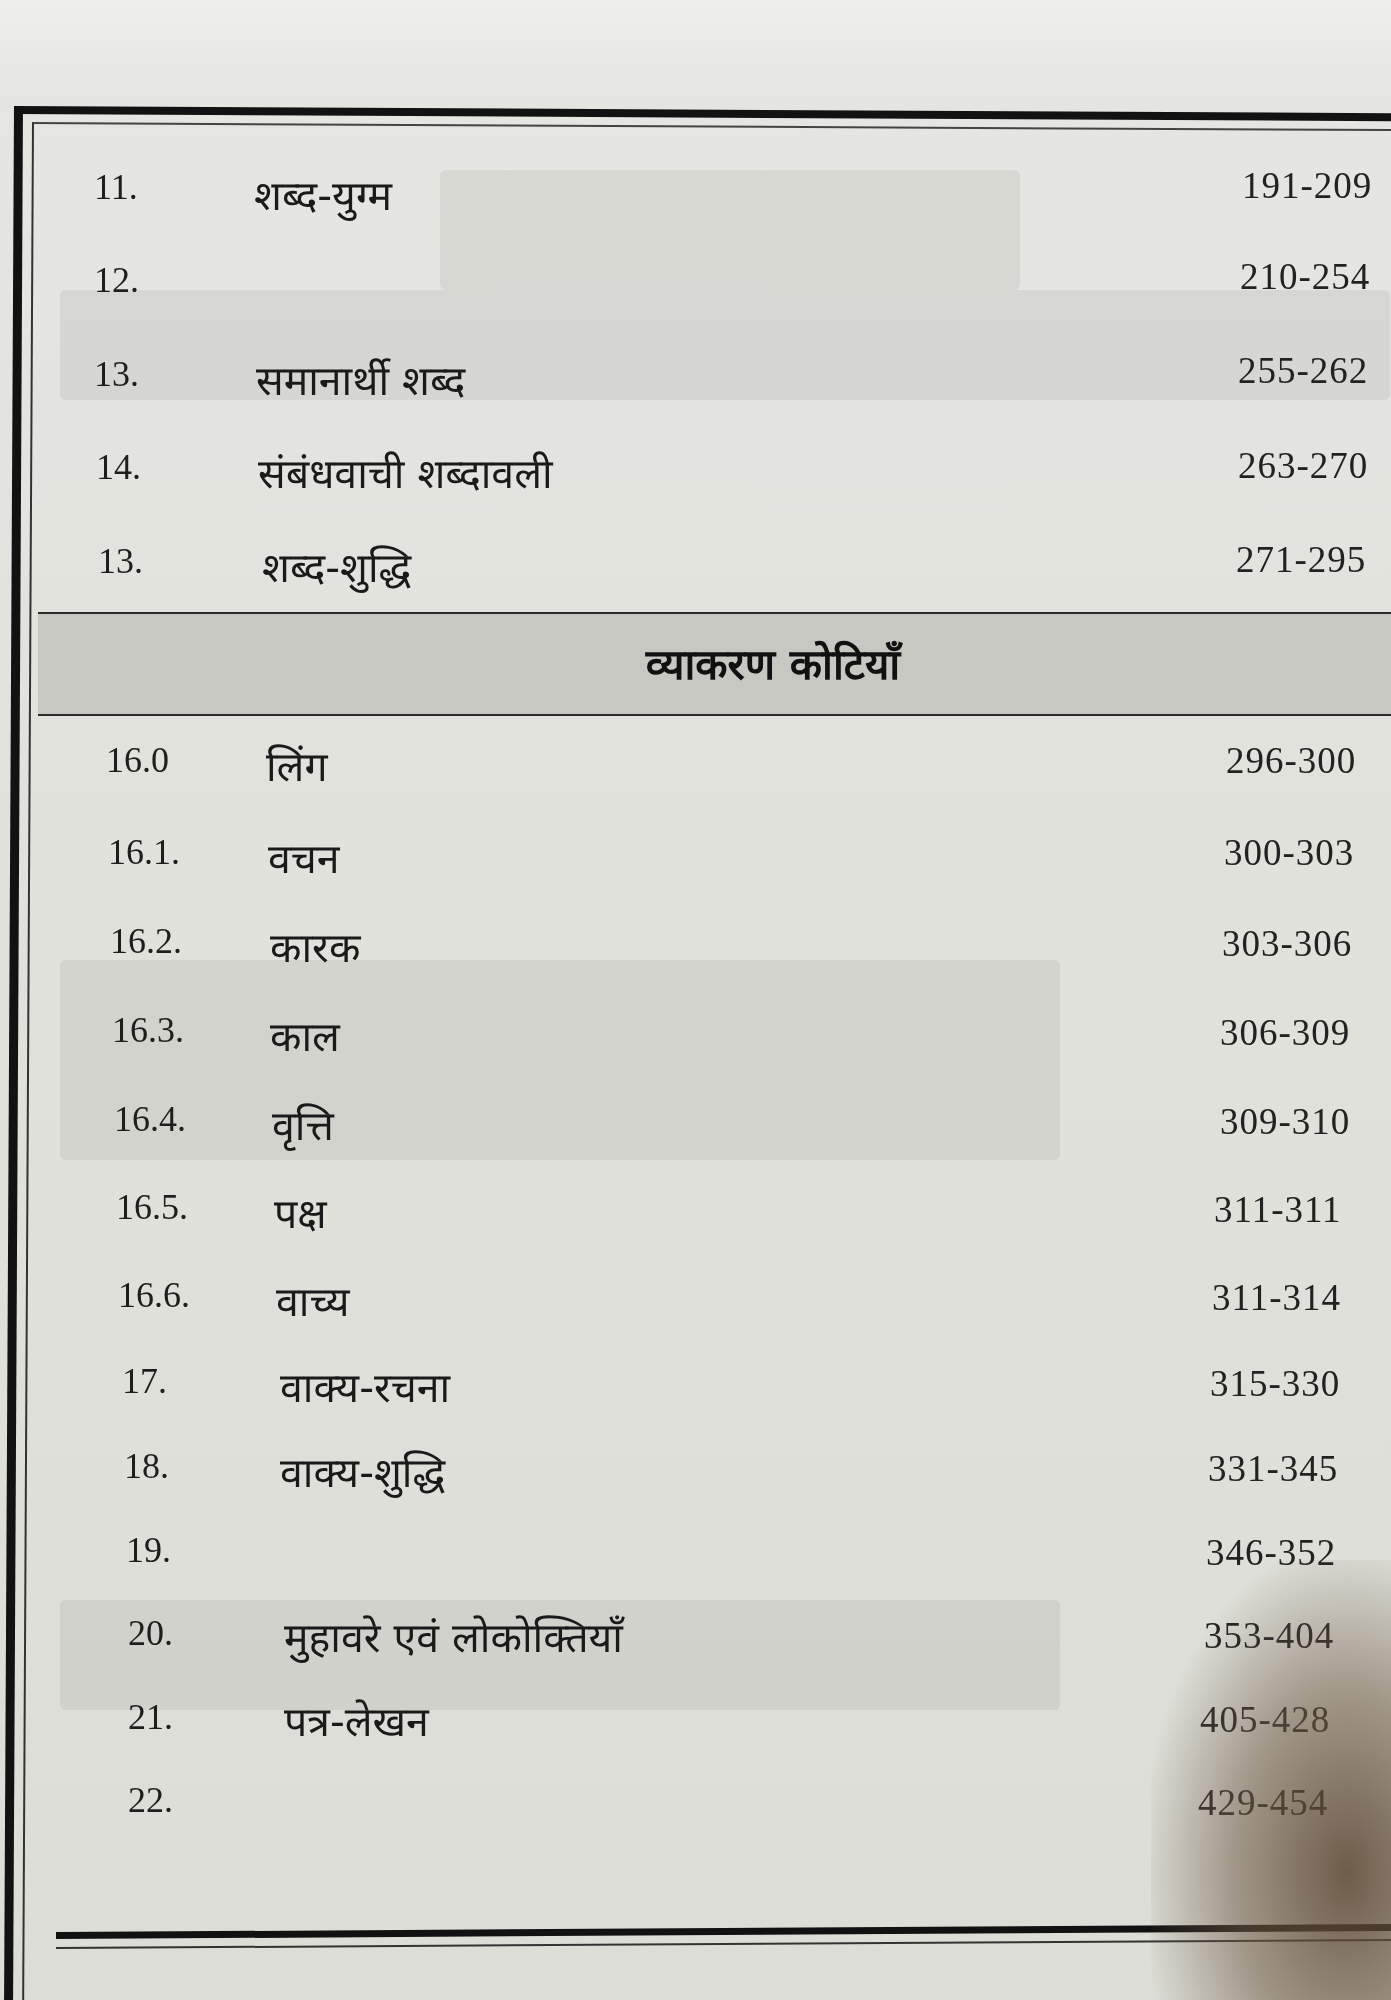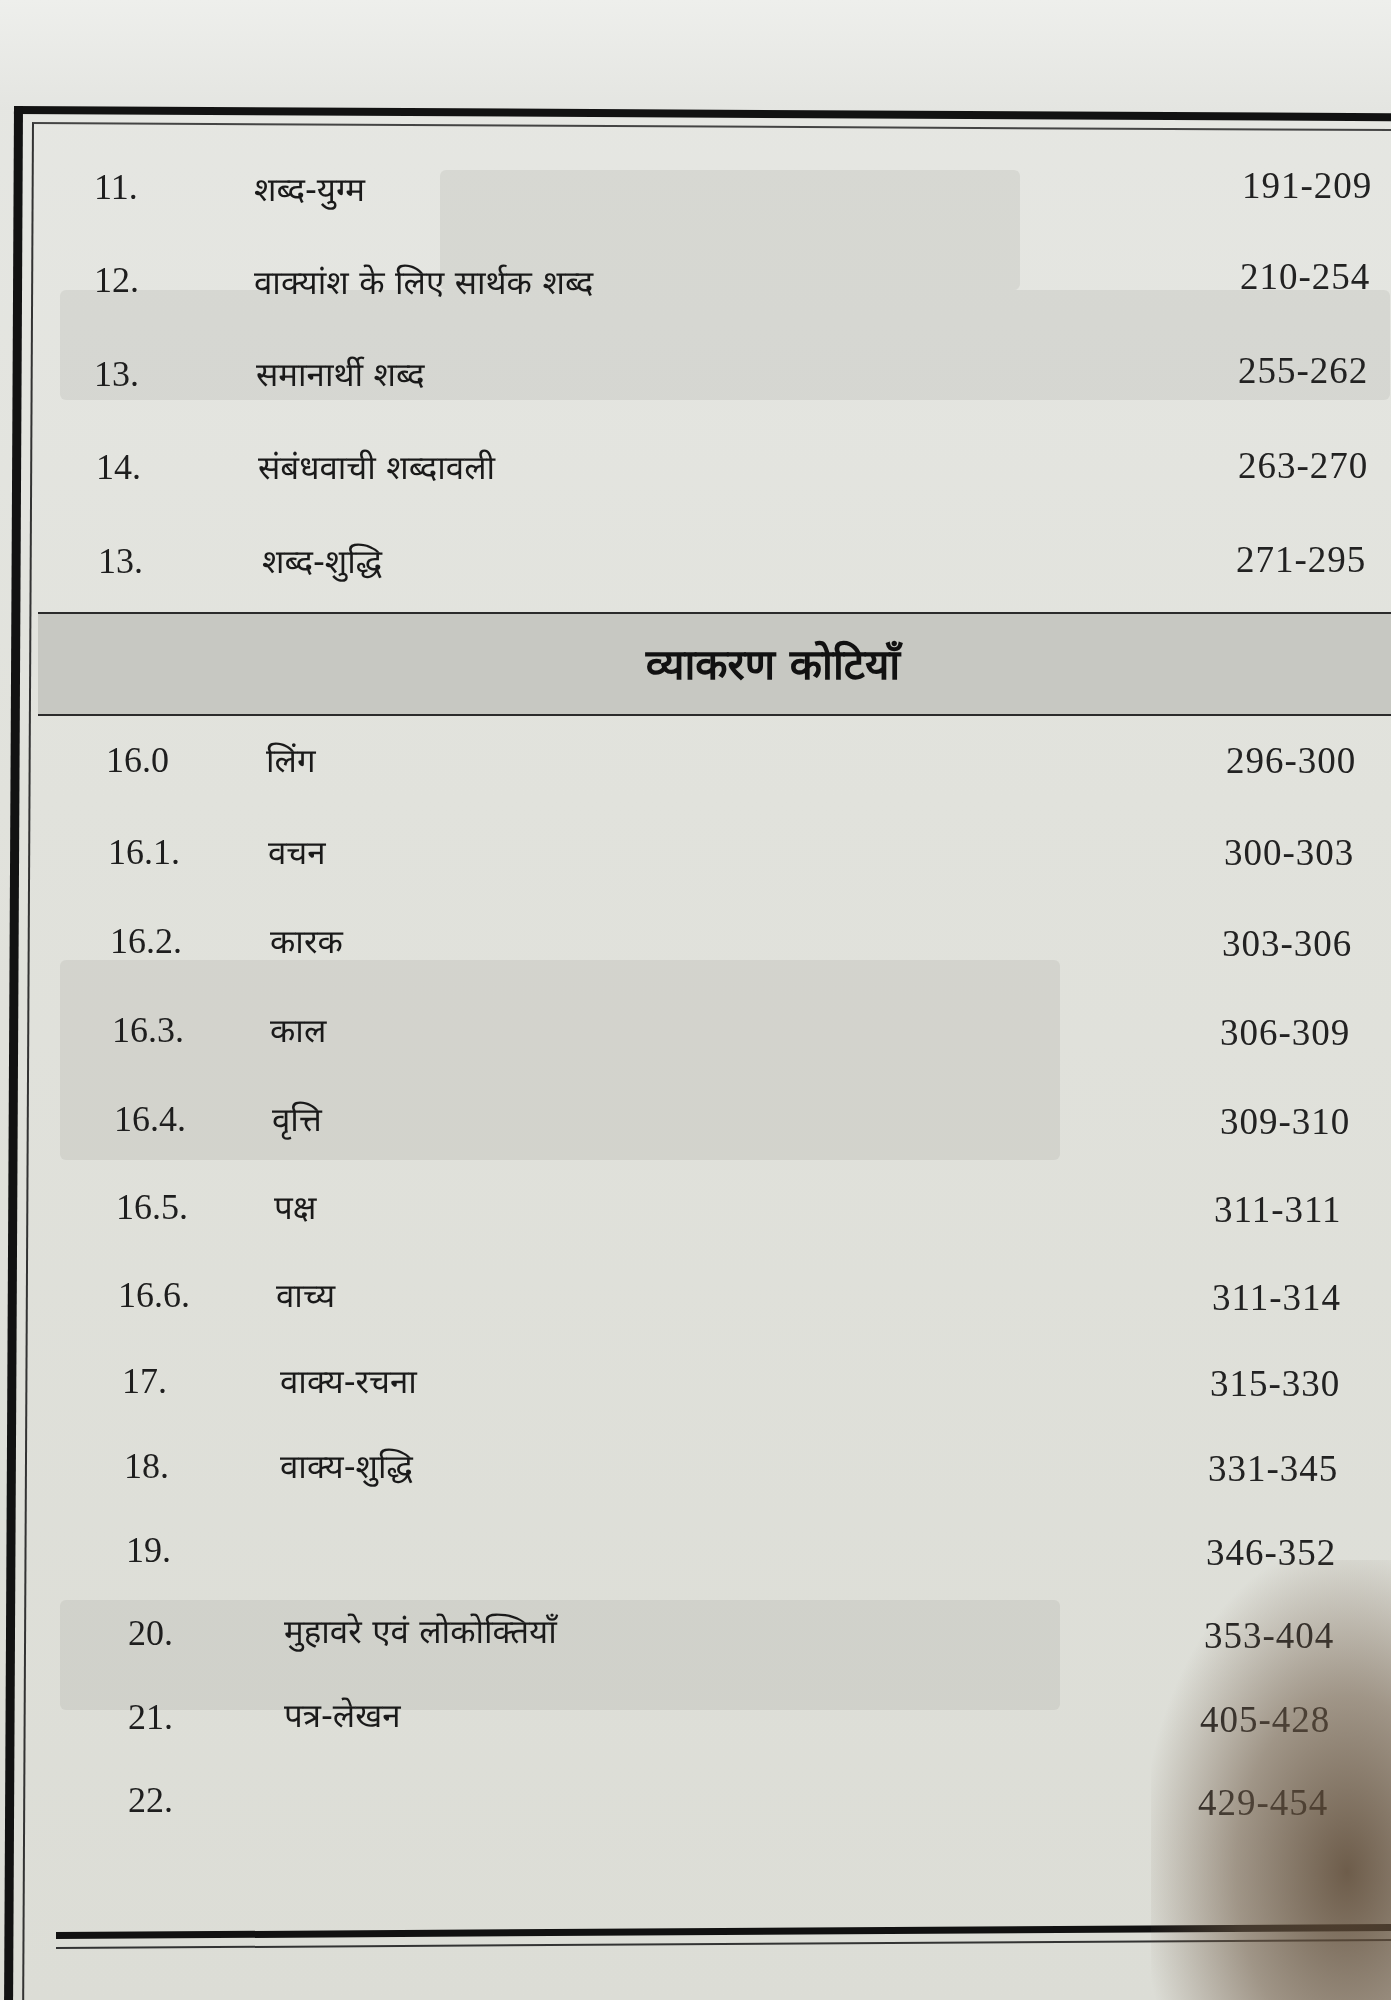--- a/index.html
+++ b/index.html
@@ -31,21 +31,21 @@
       position: absolute; left: 16px; width: 1391px; height: 60px;
       display: block;
       text-decoration: underline;
     }
     .num {
       position: absolute; font-family: "Liberation Serif", "DejaVu Serif", serif;
       font-size: 36px; color: #1e1e1e;
     }
     .title {
       position: absolute; font-family: "DejaVu Sans", "Liberation Sans", sans-serif;
-      font-size: 33px; color: #1a1a1a;
+      font-size: 41px; color: #1a1a1a;
     }
     .pages {
       position: absolute; font-family: "Liberation Serif", "DejaVu Serif", serif;
       font-size: 37px; color: #222; letter-spacing: 1px;
     }
     .section-band {
       position: absolute; left: 38px; top: 612px; width: 1360px; height: 100px;
       background: #c7c8c2;
       border-top: 2px solid #2b2b2b; border-bottom: 2px solid #2b2b2b;
     }
@@ -81,21 +81,20 @@
 <div class="frame-inner"></div>
 
 <div>
   <div class="row" style="top:160px;">
     <span class="num" style="left:78px;top:6px;">11.</span>
     <span class="title" style="left:238px;top:6px;">शब्द-युग्म</span>
     <span class="pages" style="left:1226px;top:4px;">191-209</span>
   </div>
   <div class="row" style="top:253px;">
     <span class="num" style="left:78px;top:6px;">12.</span>
-    <span class="title" style="left:238px;top:6px;">वाक्यांश के लिए सार्थक शब्द</span>
     <span class="pages" style="left:1224px;top:2px;">210-254</span>
   </div>
   <div class="row" style="top:345px;">
     <span class="num" style="left:78px;top:8px;">13.</span>
     <span class="title" style="left:240px;top:6px;">समानार्थी शब्द</span>
     <span class="pages" style="left:1222px;top:4px;">255-262</span>
   </div>
   <div class="row" style="top:438px;">
     <span class="num" style="left:80px;top:8px;">14.</span>
     <span class="title" style="left:242px;top:6px;">संबंधवाची शब्दावली</span>

